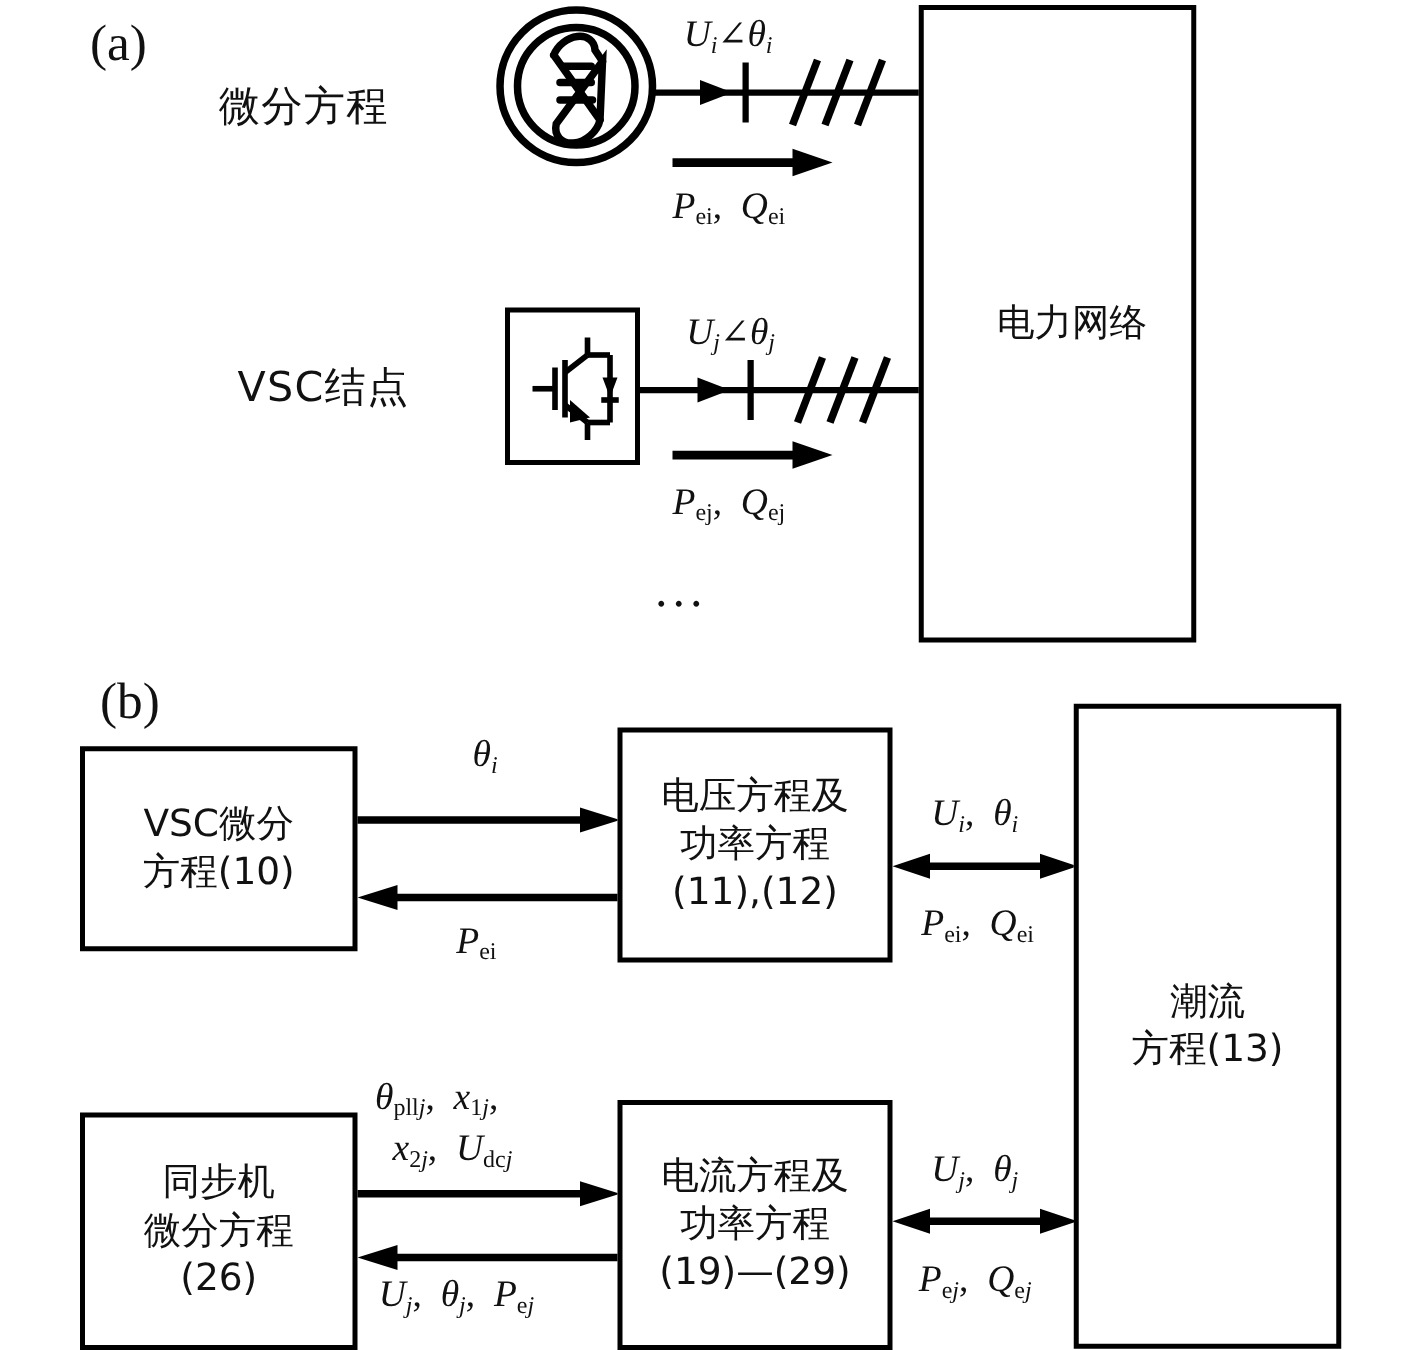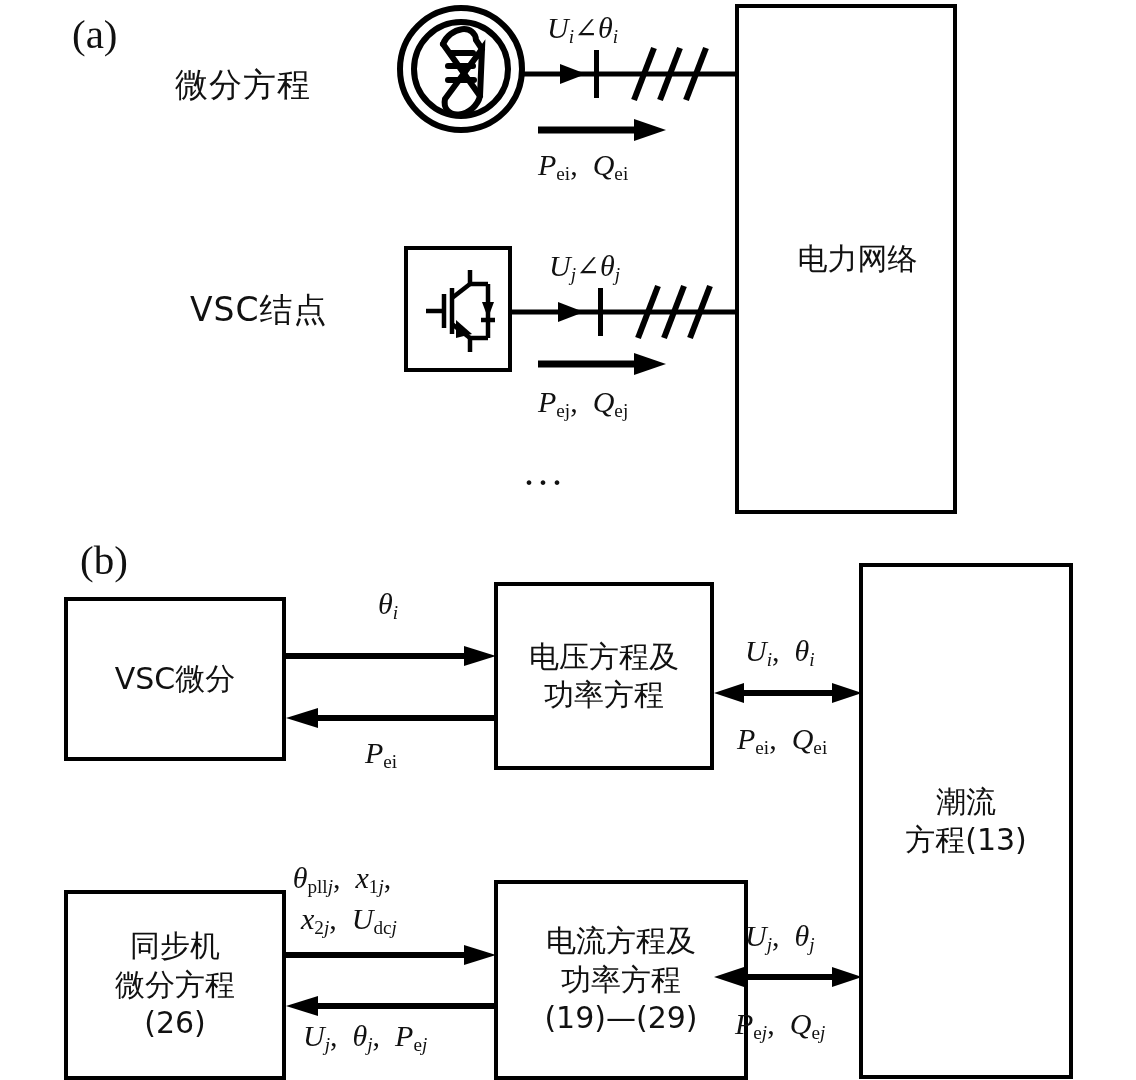--- a/index.html
+++ b/index.html
@@ -207,20 +207,21 @@
     <div class="box-text">
       <div>电力网络</div>
     </div>
   </div>
 
   <div class="abs panel-label" style="left:80px; top:540px;">(b)</div>
 
   <div class="abs box box-center" style="left:64px; top:597px; width:222px; height:164px;">
     <div class="box-text">
       <div>VSC微分</div>
+      <div>方程(10)</div>
     </div>
   </div>
 
   <div class="abs" style="left:286px; top:645px;">
     <svg width="210" height="22" viewBox="0 0 210 22">
       <line x1="0" y1="11" x2="186" y2="11" stroke="#000" stroke-width="6"></line>
       <polygon points="178,1 210,11 178,21" fill="#000"></polygon>
     </svg>
   </div>
   <div class="abs math" style="left:378px; top:586px;">
@@ -234,20 +235,21 @@
     </svg>
   </div>
   <div class="abs math" style="left:365px; top:735px;">
     <span>P</span><sub class="up">ei</sub>
   </div>
 
   <div class="abs box box-center" style="left:494px; top:582px; width:220px; height:188px;">
     <div class="box-text">
       <div>电压方程及</div>
       <div>功率方程</div>
+      <div>(11),(12)</div>
     </div>
   </div>
 
   <div class="abs" style="left:714px; top:682px;">
     <svg width="148" height="22" viewBox="0 0 148 22">
       <line x1="22" y1="11" x2="126" y2="11" stroke="#000" stroke-width="6"></line>
       <polygon points="30,1 0,11 30,21" fill="#000"></polygon>
       <polygon points="118,1 148,11 118,21" fill="#000"></polygon>
     </svg>
   </div>
@@ -272,40 +274,40 @@
       <div>(26)</div>
     </div>
   </div>
 
   <div class="abs" style="left:286px; top:944px;">
     <svg width="210" height="22" viewBox="0 0 210 22">
       <line x1="0" y1="11" x2="186" y2="11" stroke="#000" stroke-width="6"></line>
       <polygon points="178,1 210,11 178,21" fill="#000"></polygon>
     </svg>
   </div>
-  <div class="abs math" style="left:287px; top:860px;text-align:center;">
+  <div class="abs math" style="left:300px; top:860px;">
     <div>
       <span>θ</span><sub class="up">pll<span style="font-style:italic">j</span></sub><span class="up">,&nbsp;&nbsp;</span><span>x</span><sub><span class="up">1</span>j</sub><span class="up">,</span>
     </div>
     <div style="margin-top:2px; margin-left:14px;">
       <span>x</span><sub><span class="up">2</span>j</sub><span class="up">,&nbsp;&nbsp;</span><span>U</span><sub class="up">dc<span style="font-style:italic">j</span></sub>
     </div>
   </div>
 
   <div class="abs" style="left:286px; top:995px;">
     <svg width="210" height="22" viewBox="0 0 210 22">
       <line x1="24" y1="11" x2="210" y2="11" stroke="#000" stroke-width="6"></line>
       <polygon points="32,1 0,11 32,21" fill="#000"></polygon>
     </svg>
   </div>
   <div class="abs math" style="left:303px; top:1018px;">
     <span>U</span><sub>j</sub><span class="up">,&nbsp;&nbsp;</span><span>θ</span><sub>j</sub><span class="up">,&nbsp;&nbsp;</span><span>P</span><sub class="up">e<span style="font-style:italic">j</span></sub>
   </div>
 
-  <div class="abs box box-center" style="left:494px; top:880px; width:254px; height:200px;">
+  <div class="abs box box-center" style="left:494px; top:880px; width:220px; height:200px;">
     <div class="box-text">
       <div>电流方程及</div>
       <div>功率方程</div>
       <div>(19)—(29)</div>
     </div>
   </div>
 
   <div class="abs" style="left:714px; top:966px;">
     <svg width="148" height="22" viewBox="0 0 148 22">
       <line x1="22" y1="11" x2="126" y2="11" stroke="#000" stroke-width="6"></line>

